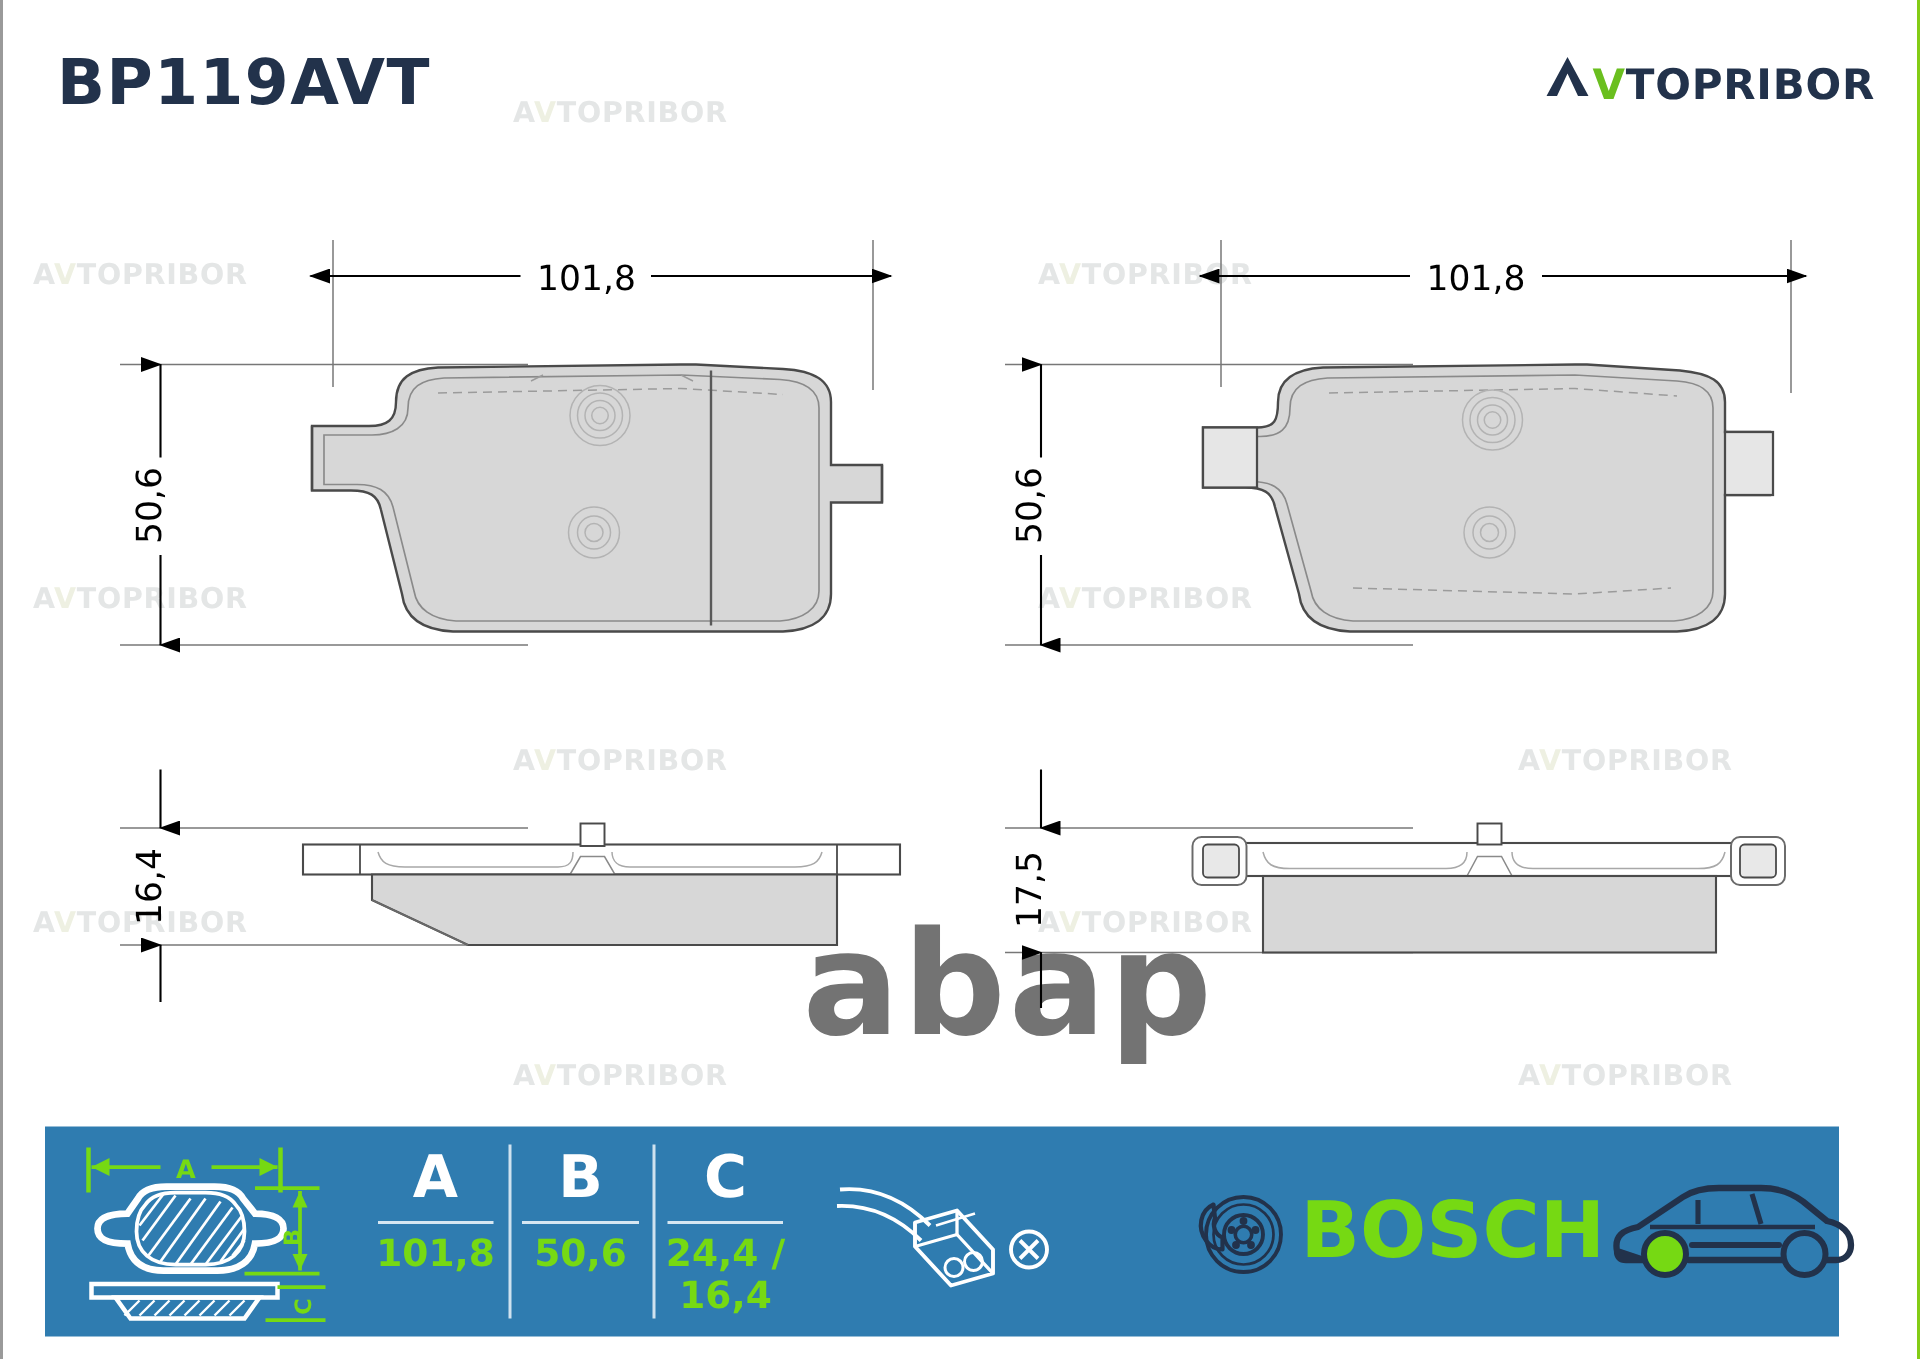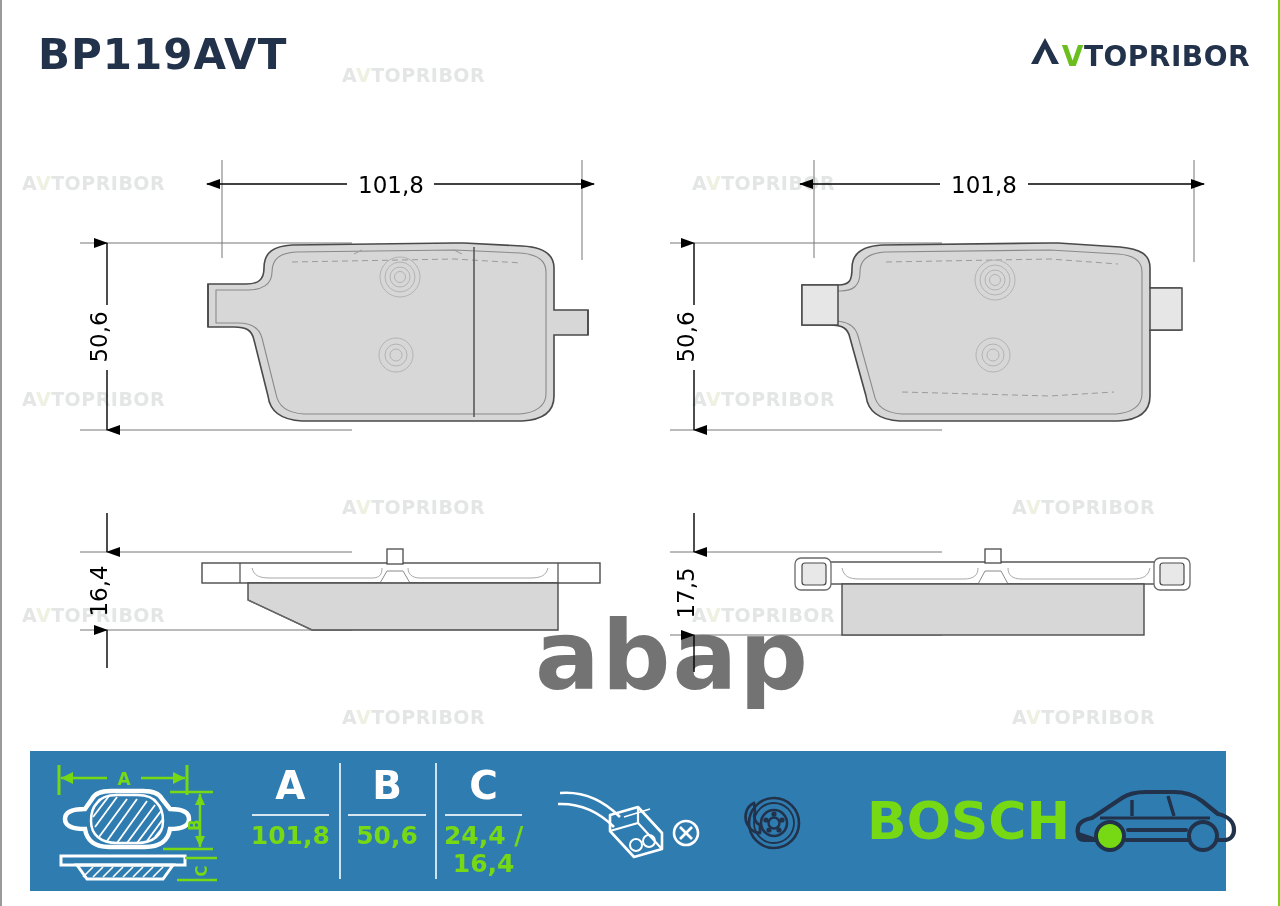--- a/index.html
+++ b/index.html
@@ -147,21 +147,21 @@
   #sensor-cell {
     flex: 0 0 190px;
     display: flex;
     align-items: center;
     justify-content: center;
   }
   #bosch-cell {
     flex: 0 0 330px;
     display: flex;
     align-items: center;
-    justify-content: space-between;
+    justify-content: flex-end;
     padding-left: 18px;
   }
   #bosch-text {
     color: #76d913;
     font-size: 52px;
     font-weight: bold;
     font-family: "DejaVu Sans", sans-serif;
     letter-spacing: 0px;
     margin-left: 8px;
   }

